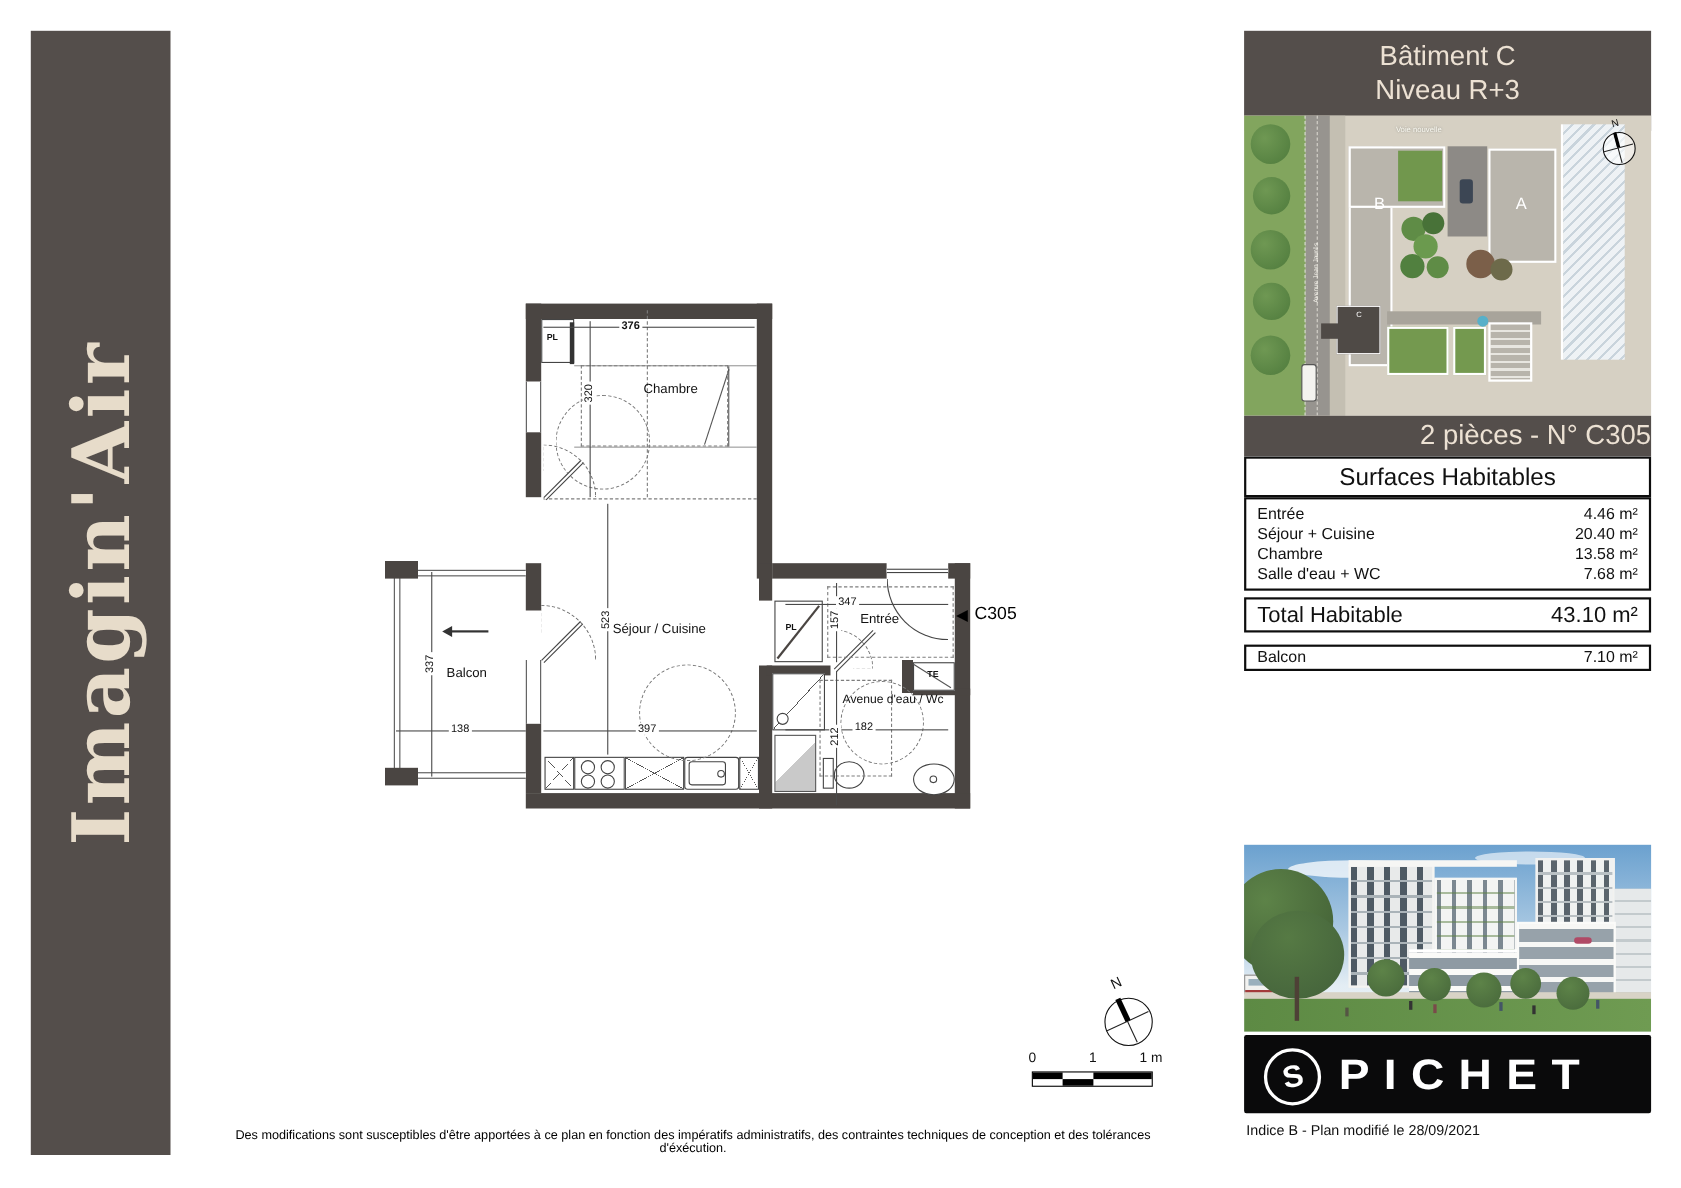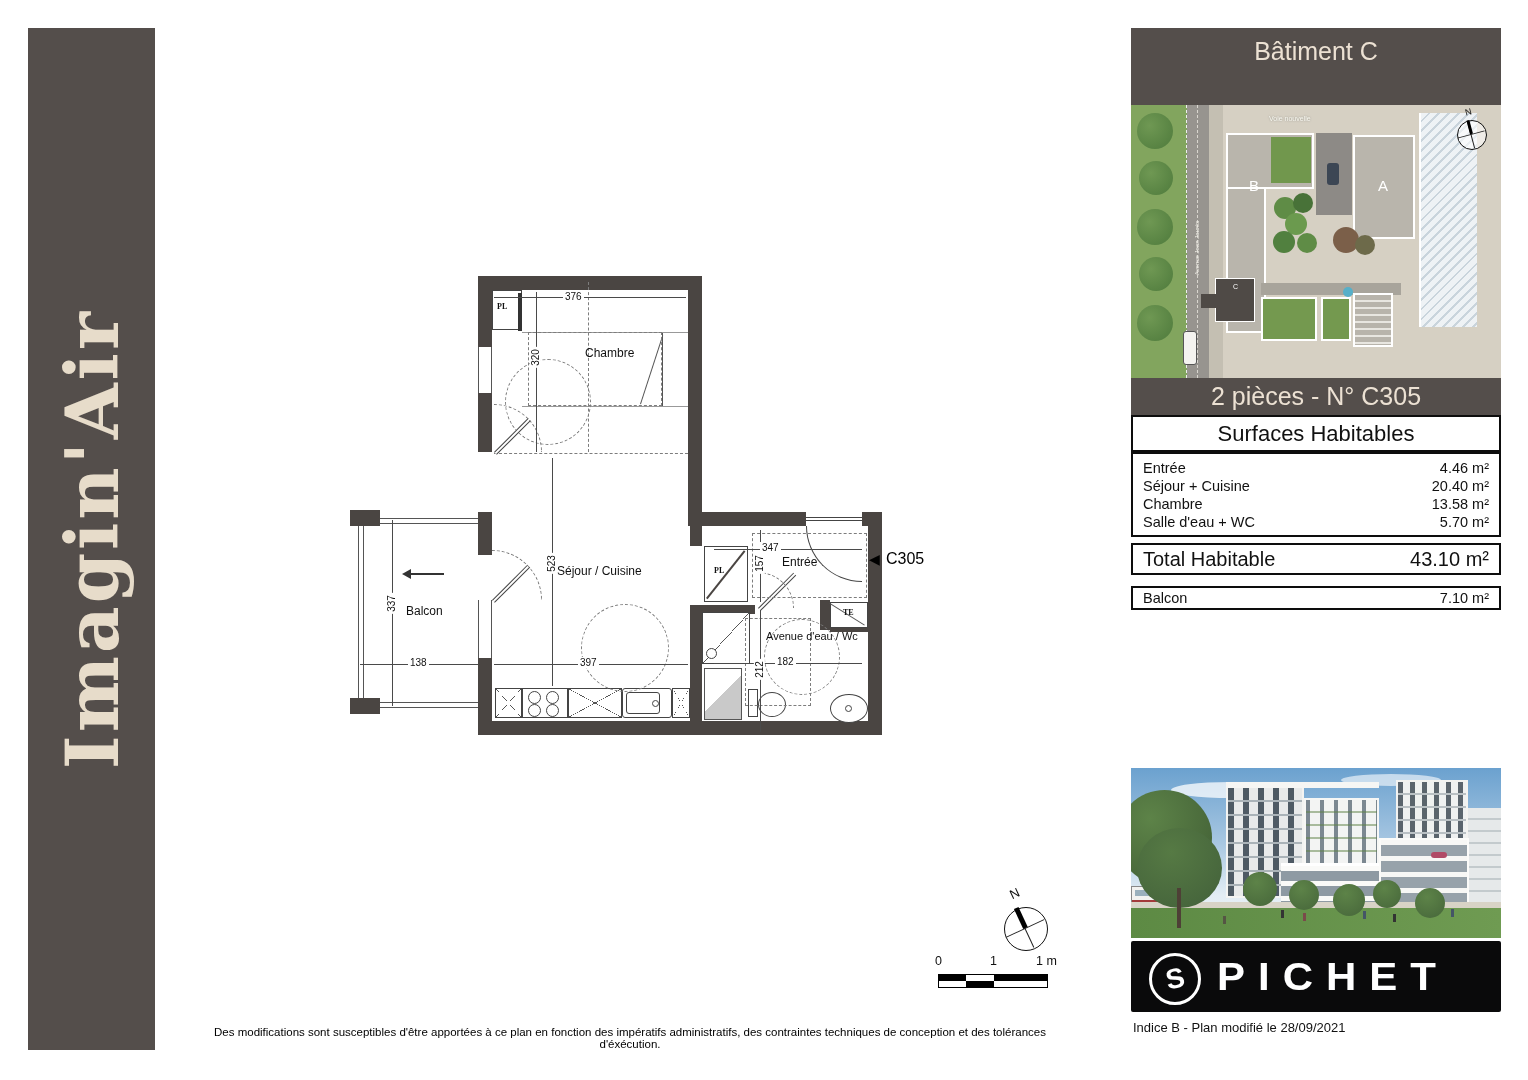--- a/index.html
+++ b/index.html
@@ -5,21 +5,21 @@
   html,body{margin:0;padding:0;background:#fff;}
   body{width:1528px;height:1080px;position:relative;overflow:hidden;
        font-family:"Liberation Sans",sans-serif;color:#111;}
   .a{position:absolute;box-sizing:border-box;}
   .wall{position:absolute;background:#4a4542;}
   .thin{position:absolute;background:#555;}
   .dimline{position:absolute;background:#4a4a4a;}
   .dimlab{position:absolute;font-size:10px;line-height:11px;color:#111;background:#fff;padding:0 2px;white-space:nowrap;}
   .rot{transform:rotate(-90deg);transform-origin:center center;}
   .rlabel{position:absolute;font-size:12px;color:#111;white-space:nowrap;}
-  .slabel{position:absolute;font-size:8px;font-weight:bold;color:#111;white-space:nowrap;font-family:Liberation Serif, serif;}
+  .slabel{position:absolute;font-size:8px;font-weight:bold;color:#111;white-space:nowrap;}
   .dash{position:absolute;border:1px dashed #7d7d7d;box-sizing:border-box;}
   .dashc{border-radius:50%;}
   .win{position:absolute;background:#fff;border-left:1px solid #555;border-right:1px solid #555;box-sizing:border-box;}
   .railh{position:absolute;background:#fff;border-top:1.5px solid #555;border-bottom:1.5px solid #555;box-sizing:border-box;}
   .railv{position:absolute;background:#fff;border-left:1.5px solid #555;border-right:1.5px solid #555;box-sizing:border-box;}
   .xbox{position:absolute;border:1px solid #444;box-sizing:border-box;background:
     linear-gradient(to top right,transparent 49.4%,#555 49.4% 50.6%,transparent 50.6%),
     linear-gradient(to bottom right,transparent 49.4%,#555 49.4% 50.6%,transparent 50.6%),#fff;}
   .obox{position:absolute;border:1px solid #444;box-sizing:border-box;background:#fff;}
   .leaf{position:absolute;height:4px;background:#fff;border-top:1px solid #444;border-bottom:1px solid #444;box-sizing:border-box;}
@@ -135,21 +135,21 @@
   <div class="dimline" style="left:536px;top:292px;width:1px;height:160px;"></div>
   <div class="dimline" style="left:552px;top:458px;width:1px;height:228px;"></div>
   <div class="dimline" style="left:494px;top:664px;width:194px;height:1px;"></div>
   <div class="dimline" style="left:392px;top:520px;width:1px;height:186px;"></div>
   <div class="dimline" style="left:360px;top:664px;width:118px;height:1px;"></div>
   <div class="dimline" style="left:714px;top:549px;width:148px;height:1px;"></div>
   <div class="dimline" style="left:760px;top:530px;width:1px;height:72px;"></div>
   <div class="dimline" style="left:714px;top:663px;width:148px;height:1px;"></div>
   <div class="dimline" style="left:760px;top:610px;width:1px;height:122px;"></div>
 
-  <span class="dimlab" style="left:563px;top:291px;">376</span>
+  <span class="dimlab" style="left:563px;top:291px;font-weight:bold;">376</span>
   <span class="dimlab rot" style="left:525px;top:352px;">320</span>
   <span class="dimlab rot" style="left:541px;top:558px;">523</span>
   <span class="dimlab" style="left:578px;top:657px;">397</span>
   <span class="dimlab rot" style="left:381px;top:598px;">337</span>
   <span class="dimlab" style="left:408px;top:657px;">138</span>
   <span class="dimlab" style="left:760px;top:542px;">347</span>
   <span class="dimlab rot" style="left:749px;top:558px;">157</span>
   <span class="dimlab" style="left:775px;top:656px;">182</span>
   <span class="dimlab rot" style="left:749px;top:664px;">212</span>
 
@@ -174,20 +174,21 @@
   <span style="position:absolute;left:106px;top:0;font-size:12.5px;">1 m</span>
   <div class="a" style="left:8px;top:20px;width:110px;height:14px;border:1px solid #000;background:#fff;">
     <div class="a" style="left:0;top:0;width:27px;height:6px;background:#000;"></div>
     <div class="a" style="left:55px;top:0;width:53px;height:6px;background:#000;"></div>
     <div class="a" style="left:27px;top:6px;width:28px;height:6px;background:#000;"></div>
   </div>
 </div>
 
 <div class="pbox dark" style="top:28px;height:91px;border:none;text-align:center;font-size:25px;line-height:31px;padding-top:8px;background:#544e4b;">
   <div>Bâtiment C</div>
+  <div>Niveau R+3</div>
 </div>
 
 <div class="a" style="left:1131px;top:105px;width:370px;height:273px;background:#d6d0c3;overflow:hidden;">
   <div class="a" style="left:0;top:0;width:56px;height:273px;background:#82a55e;border-right:1px dashed #eee;"></div>
   <div class="tree" style="left:6px;top:8px;width:36px;height:36px;background:radial-gradient(circle at 35% 35%,#6f9853,#4e7a3c);"></div>
   <div class="tree" style="left:8px;top:56px;width:34px;height:34px;background:radial-gradient(circle at 35% 35%,#6f9853,#4e7a3c);"></div>
   <div class="tree" style="left:6px;top:104px;width:36px;height:36px;background:radial-gradient(circle at 35% 35%,#6f9853,#4e7a3c);"></div>
   <div class="tree" style="left:8px;top:152px;width:34px;height:34px;background:radial-gradient(circle at 35% 35%,#6f9853,#4e7a3c);"></div>
   <div class="tree" style="left:6px;top:200px;width:36px;height:36px;background:radial-gradient(circle at 35% 35%,#6f9853,#4e7a3c);"></div>
   <div class="a" style="left:56px;top:0;width:22px;height:273px;background:#97948f;"></div>
@@ -232,21 +233,21 @@
 
   <div class="a" style="left:318px;top:2px;width:44px;height:50px;">
     <span style="position:absolute;left:16px;top:0;font-size:9px;transform:rotate(-15deg);">N</span>
     <div class="circ" style="left:8px;top:13px;width:28px;height:28px;border:1.2px solid #111;background:rgba(255,255,255,.6);"></div>
     <div class="cline" style="left:8px;top:27px;width:28px;transform:rotate(-15deg);"></div>
     <div class="cline" style="left:8px;top:27px;width:28px;transform:rotate(75deg);"></div>
     <div class="needle" style="left:20.5px;top:13px;width:3px;height:14px;transform-origin:50% 100%;transform:rotate(-15deg);"></div>
   </div>
 </div>
 
-<div class="pbox dark" style="top:378px;height:37px;border:none;text-align:center;font-size:25px;line-height:37px;background:#544e4b;">
+<div class="pbox dark" style="top:378px;height:37px;border:none;text-align:right;font-size:25px;line-height:37px;background:#544e4b;">
   <span>2 pièces - N° C305</span>
 </div>
 
 <div class="pbox" style="top:415px;height:37px;text-align:center;font-size:22px;line-height:34px;">
   <span>Surfaces Habitables</span>
 </div>
 
 <div class="pbox" style="top:452px;height:85px;padding:5px 10px;">
   <div class="prow">
     <span>Entrée</span>
@@ -255,21 +256,21 @@
   <div class="prow">
     <span>Séjour + Cuisine</span>
     <span>20.40 m²</span>
   </div>
   <div class="prow">
     <span>Chambre</span>
     <span>13.58 m²</span>
   </div>
   <div class="prow">
     <span>Salle d'eau + WC</span>
-    <span>5.70 m²</span>
+    <span>7.68 m²</span>
   </div>
 </div>
 
 <div class="pbox" style="top:543px;height:32px;display:flex;justify-content:space-between;align-items:center;padding:0 10px;font-size:20px;">
   <span>Total Habitable</span>
   <span>43.10 m²</span>
 </div>
 
 <div class="pbox" style="top:586px;height:24px;display:flex;justify-content:space-between;align-items:center;padding:0 10px;font-size:14.5px;">
   <span>Balcon</span>

